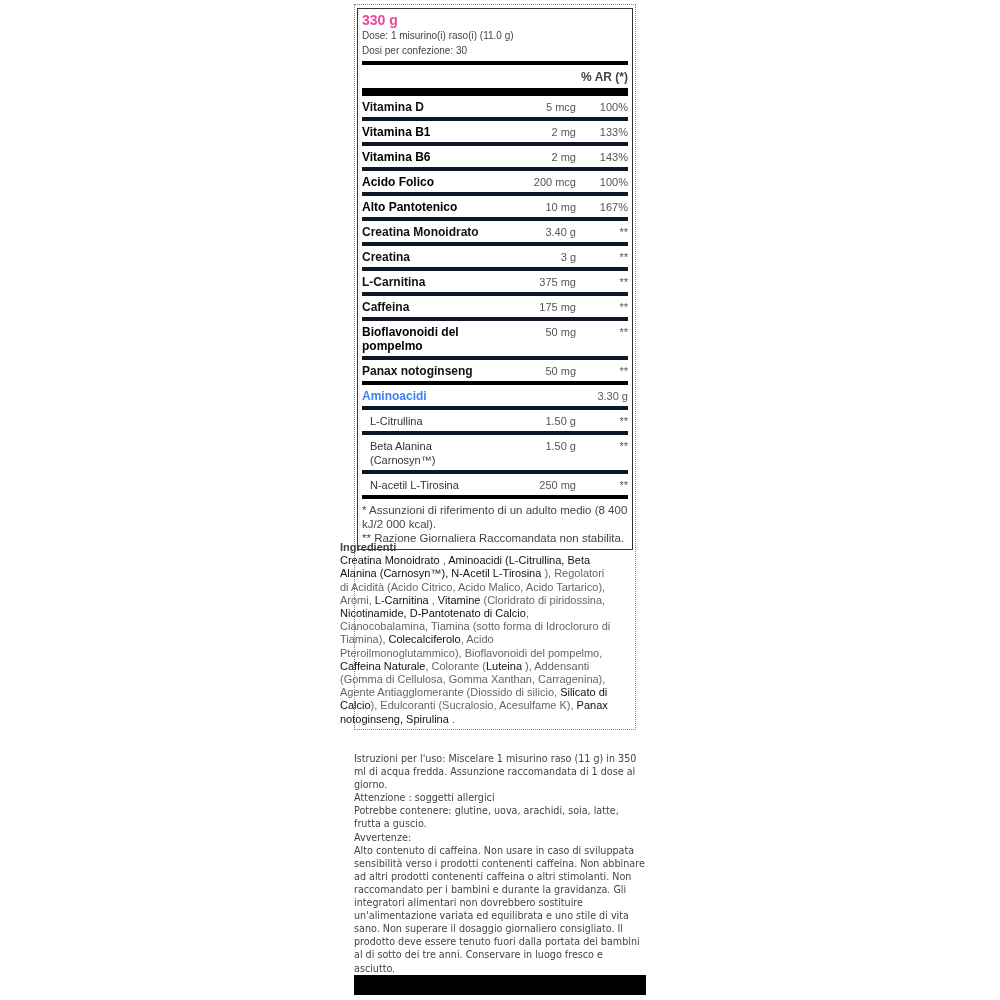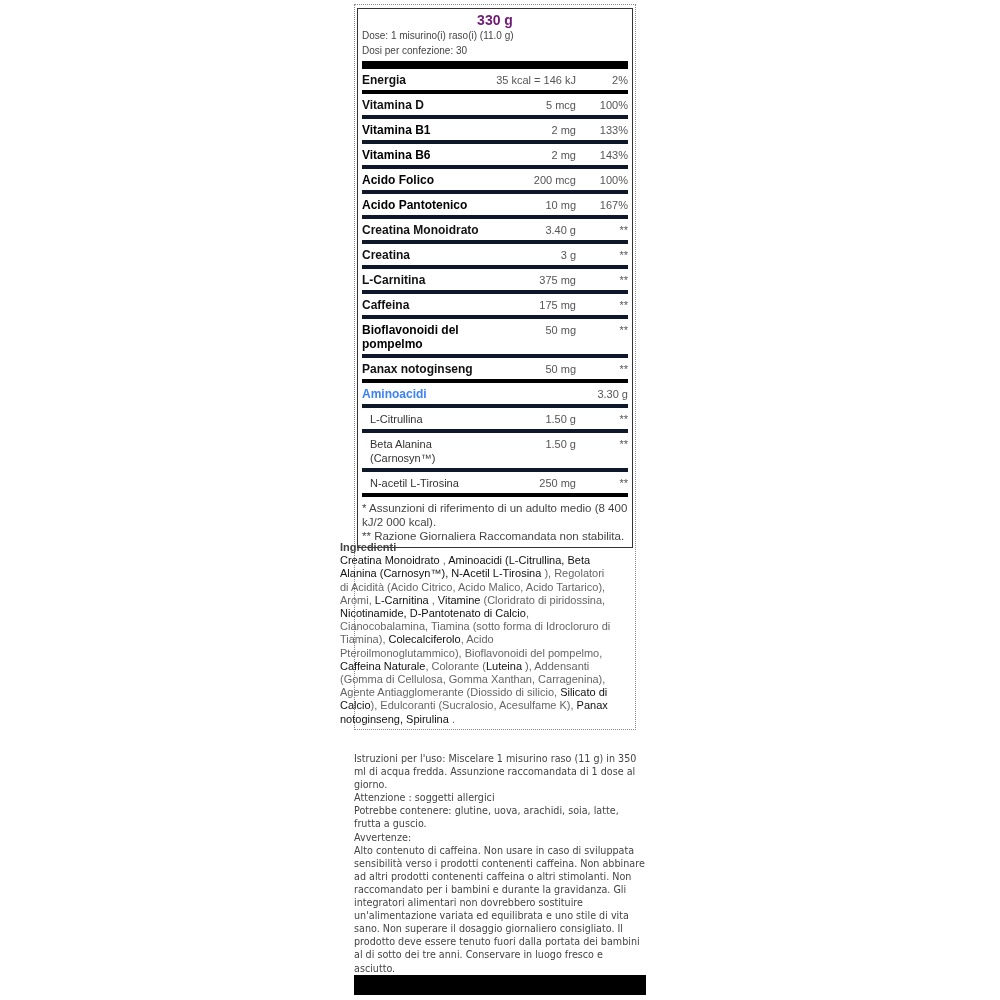--- a/index.html
+++ b/index.html
@@ -2,21 +2,21 @@
 <html><head>
 <meta charset="utf-8">
 <style>
   html, body { margin:0; padding:0; background:#fff; }
   body { width:1000px; height:1000px; position:relative; overflow:hidden;
          font-family:"Liberation Sans", sans-serif; color:#333; }
   .outer { position:absolute; left:354px; top:4px; width:282px; height:726px;
            border:1px dotted #888; box-sizing:border-box; }
   .facts { position:absolute; left:357px; top:8px; width:276px;
            border:1px solid #333; box-sizing:border-box; padding:3px 4px 4px 4px; }
-  .weight { font-size:14px; font-weight:bold; color:#701a75; line-height:16px;text-align:center; }
+  .weight { font-size:14px; font-weight:bold; color:#ec4899; line-height:16px; }
   .meta { font-size:10px; color:#444; line-height:15px; }
   .bar-thick { height:4px; background:#000; margin:3px 0 0 0; }
   .hdr { display:flex; justify-content:flex-end; font-size:12px; font-weight:bold; color:#444;
          padding:5px 0 4px 0; }
   .row { display:flex; align-items:flex-start; font-size:12px; border-bottom:4px solid #0f172a;
          min-height:20px; padding:4px 0 3px 0; box-sizing:border-box; line-height:14px; }
   .row .name { flex:1; font-weight:bold; color:#000000; }
   .row .name.dark { color:#111; }
   .row .amt { width:90px; text-align:right; color:#555; font-size:11px; }
   .row .pct { width:52px; text-align:right; color:#555; font-size:11px; }
@@ -37,26 +37,24 @@
 </head>
 <body>
 
 <div class="outer"></div>
 
 <div class="facts">
   <div class="weight">330 g</div>
   <div class="meta">Dose: 1 misurino(i) raso(i) (11.0 g)</div>
   <div class="meta">Dosi per confezione: 30</div>
   <div class="bar-thick"></div>
+  <div class="hdr">
+      <span>% AR (*)</span>
+    </div>
   <div class="bar-thick" style="margin:0"></div>
-  <div class="row energy">
-    <span class="name dark">Energia</span>
-    <span class="amt" style="width:130px">35 kcal = 146 kJ</span>
-    <span class="pct">2%</span>
-  </div>
   <div class="bar-thick" style="margin:0"></div>
   <div id="nutrients">
       <div class="row">
         <span class="name dark">Vitamina D</span>
         <span class="amt">5 mcg</span>
         <span class="pct">100%</span>
       </div>
       <div class="row">
         <span class="name">Vitamina B1</span>
         <span class="amt">2 mg</span>
@@ -66,21 +64,21 @@
         <span class="name">Vitamina B6</span>
         <span class="amt">2 mg</span>
         <span class="pct">143%</span>
       </div>
       <div class="row">
         <span class="name">Acido Folico</span>
         <span class="amt">200 mcg</span>
         <span class="pct">100%</span>
       </div>
       <div class="row">
-        <span class="name">Acido Pantotenico</span>
+        <span class="name">Alto Pantotenico</span>
         <span class="amt">10 mg</span>
         <span class="pct">167%</span>
       </div>
       <div class="row">
         <span class="name dark">Creatina Monoidrato</span>
         <span class="amt">3.40 g</span>
         <span class="pct">**</span>
       </div>
       <div class="row">
         <span class="name dark">Creatina</span>

